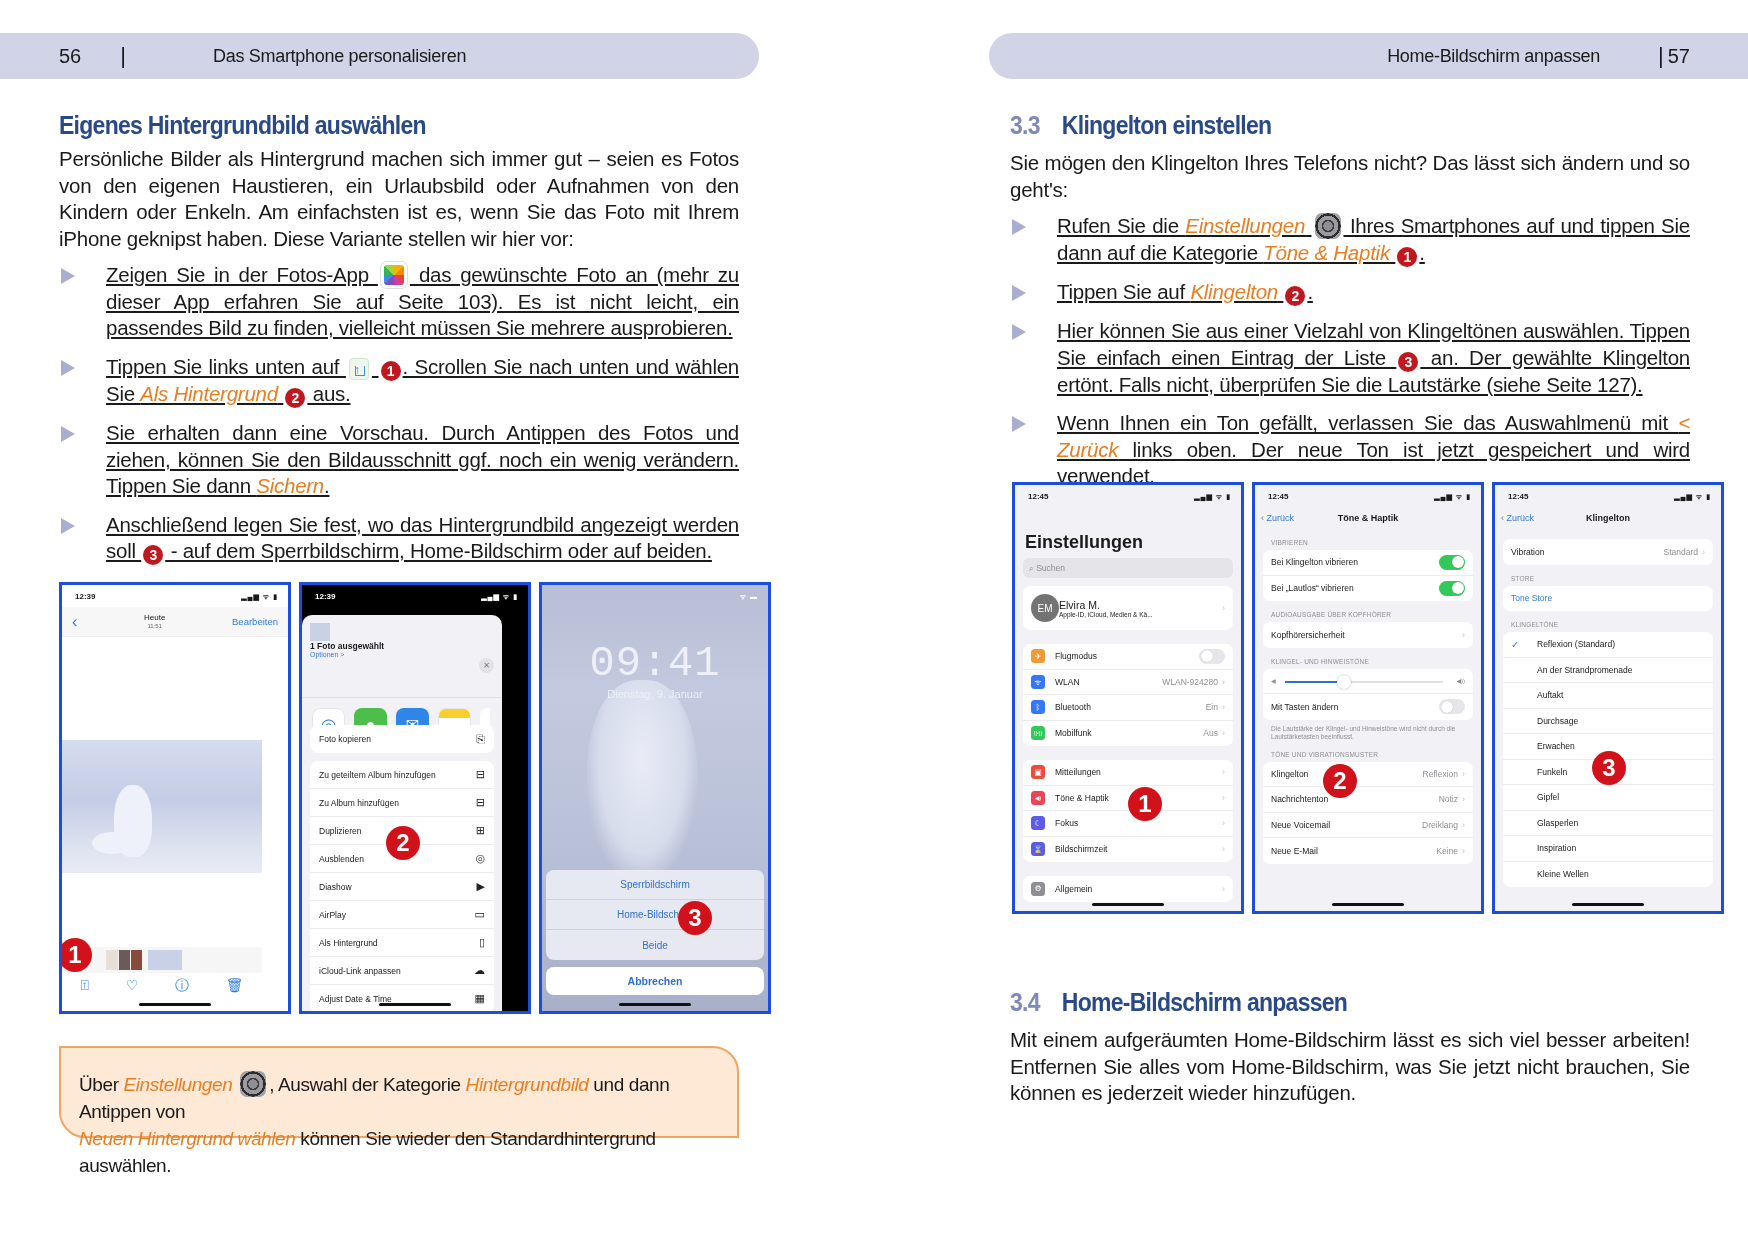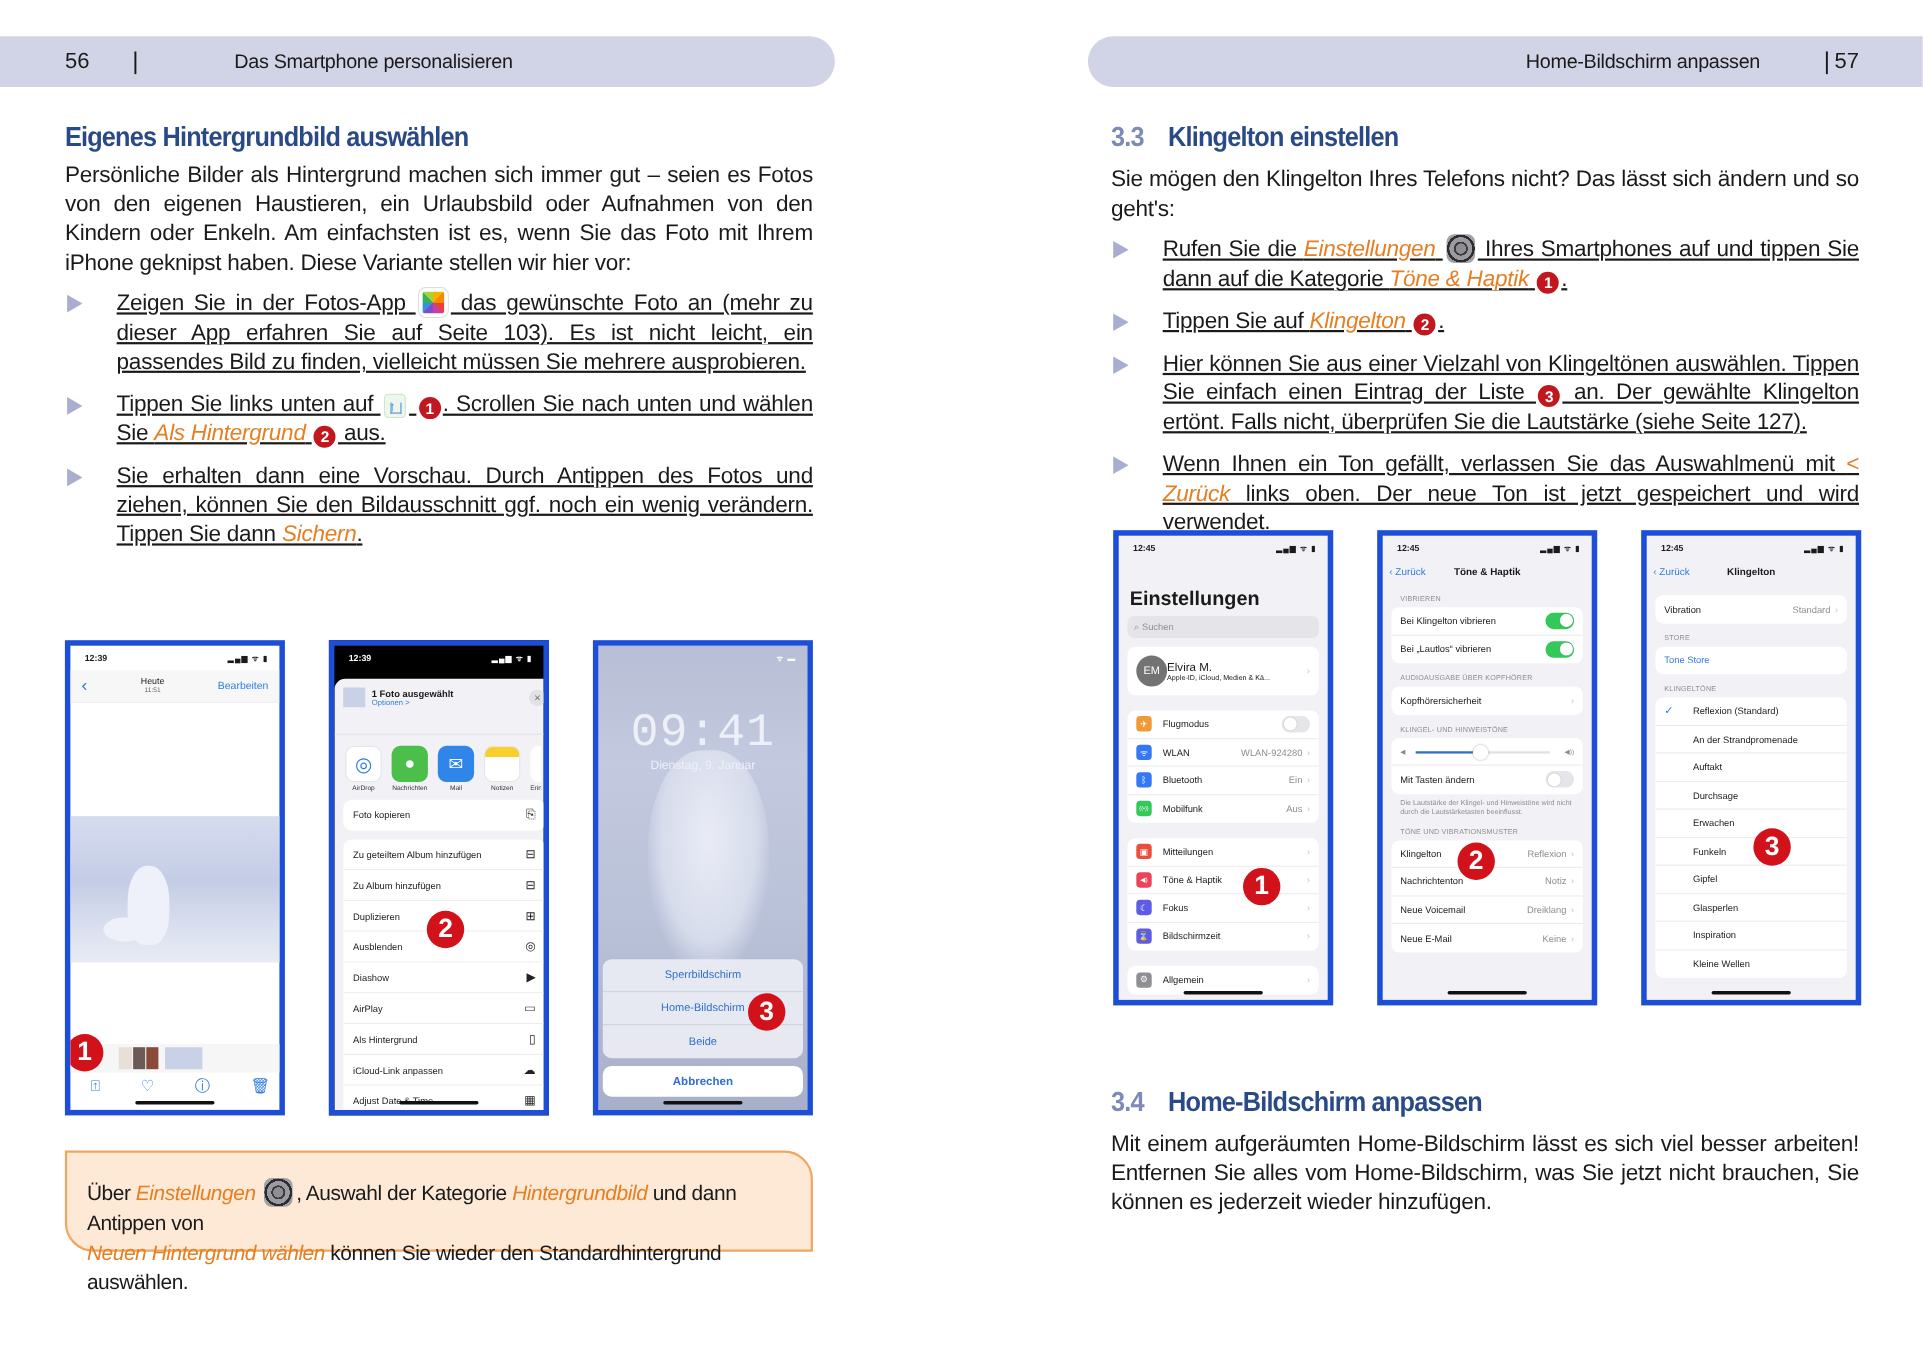--- a/index.html
+++ b/index.html
@@ -32,21 +32,21 @@
 
   .badge-inline { display: inline-flex; width: 20px; height: 20px; border-radius: 50%; background: #c0181e; color: #fff; font-size: 14px; font-weight: bold; align-items: center; justify-content: center; vertical-align: -2px; margin: 0 2px; }
   .icon-inline { display: inline-block; width: 26px; height: 26px; border-radius: 6px; vertical-align: -6px; margin: 0 3px; }
   .icon-photos { background: conic-gradient(#f5b400 0 45deg, #f58a00 45deg 90deg, #e8413d 90deg 135deg, #c83fa0 135deg 180deg, #7a4fc9 180deg 225deg, #3b8fe0 225deg 270deg, #34b35a 270deg 315deg, #a6d33a 315deg 360deg); border-radius: 6px; border: 3px solid #fff; box-shadow: 0 0 0 1px #ddd; }
   .icon-settings { background: radial-gradient(circle, #8e8e93 0 25%, #3a3a3c 26% 34%, #9a9aa0 35% 56%, #2c2c2e 57% 68%, #a0a0a6 69%); border-radius: 7px; }
   .icon-share { width: 20px; height: 22px; border: 1px solid #cfe6cf; background: #eef6ee; border-radius: 4px; position: relative; }
   .icon-share::after { content: ""; position: absolute; left: 5px; top: 7px; width: 8px; height: 9px; border: 1.5px solid #4a90d9; border-top: none; }
   .icon-share::before { content: "\2191"; position: absolute; left: 4px; top: -2px; color: #4a90d9; font-size: 12px; }
 
   
-  .phone { position: absolute; width: 200px; height: 432px; border: 5px solid #1d4ed8; overflow: hidden; font-family: "Liberation Sans", sans-serif; }
+  .phone { position: absolute; width: 232px; height: 432px; border: 3px solid #1d4ed8; overflow: hidden; font-family: "Liberation Sans", sans-serif; }
   .status { height: 22px; display: flex; justify-content: space-between; align-items: center; padding: 0 10px 0 13px; font-size: 8px; font-weight: bold; }
   .status .icons { font-size: 7px; letter-spacing: 1px; }
   .num-badge { position: absolute; width: 34px; height: 34px; border-radius: 50%; background: #d1121b; color: #fff; font-weight: bold; font-size: 24px; display: flex; align-items: center; justify-content: center; font-family: "Liberation Sans", sans-serif; z-index: 5; }
   .home-ind { position: absolute; bottom: 5px; left: 50%; margin-left: -36px; width: 72px; height: 3px; background: #111; border-radius: 2px; }
 
   
   .p1 { left: 59px; top: 582px; background: #fff; }
   .p1 .nav { height: 30px; display: flex; align-items: center; justify-content: space-between; padding: 0 10px; background: #f7f7f7; border-bottom: 1px solid #eee; }
   .p1 .nav .back { color: #2f7ce0; font-size: 16px; }
   .p1 .nav .mid { text-align: center; font-size: 8px; line-height: 9px; }
@@ -55,21 +55,21 @@
   .p1 .photo { position: absolute; left: 0; top: 155px; width: 200px; height: 133px; background: linear-gradient(180deg, #d6dcee 0%, #c4cde6 45%, #dde2f0 80%, #e8ebf4 100%); }
   .fox { position: absolute; background: #eef1f9; border-radius: 45% 45% 40% 40%; }
   .p1 .strip { position: absolute; left: 0; top: 362px; width: 200px; height: 26px; background: #f6f6f6; }
   .p1 .strip .t { position: absolute; top: 3px; height: 20px; }
   .p1 .toolbar { position: absolute; top: 392px; left: 0; width: 200px; display: flex; justify-content: space-around; color: #2f7ce0; font-size: 14px; }
 
   
   .p2 { left: 299px; top: 582px; background: #000; }
   .p2 .status { color: #fff; }
   .p2 .sheet { position: absolute; top: 30px; left: 0; width: 200px; height: 402px; background: #f2f2f6; border-radius: 10px 10px 0 0; }
-  .p2 .sheet-head { display: flex; align-items: center; padding: 8px 8px 24px 8px; border-bottom: 1px solid #e2e2e6; }
+  .p2 .sheet-head { display: flex; padding: 8px 8px 24px 8px; border-bottom: 1px solid #e2e2e6; flex-direction: column; }
   .p2 .thumb { width: 20px; height: 18px; background: #c9d1e6; margin-right: 6px; }
   .p2 .sheet-head .t1 { font-size: 8.5px; font-weight: bold; }
   .p2 .sheet-head .t2 { font-size: 7px; color: #2f7ce0; }
   .p2 .close { margin-left: auto; width: 15px; height: 15px; border-radius: 50%; background: #e2e2e6; font-size: 8px; color: #777; display: flex; align-items: center; justify-content: center; }
   .p2 .apps { display: flex; gap: 9px; padding: 10px 0 0 10px; }
   .p2 .app { width: 33px; text-align: center; font-size: 6px; color: #333; }
   .p2 .app .ic { width: 33px; height: 33px; border-radius: 8px; margin-bottom: 3px; }
   .p2 .actions { position: absolute; left: 8px; right: 8px; top: 110px; }
   .p2 .act { height: 28px; background: #fff; display: flex; align-items: center; justify-content: space-between; padding: 0 9px; font-size: 8.5px; border-bottom: 1px solid #ececef; }
   .p2 .act.first { border-radius: 8px; margin-bottom: 8px; border-bottom: none; }
@@ -135,20 +135,21 @@
   <span class="pnum">57</span>
 </div>
 
 <div class="page page-left">
   <h2 class="section">Eigenes Hintergrundbild auswählen</h2>
   <p class="body">Persönliche Bilder als Hintergrund machen sich immer gut – seien es Fotos von den eigenen Haustieren, ein Urlaubsbild oder Aufnahmen von den Kindern oder Enkeln. Am einfachsten ist es, wenn Sie das Foto mit Ihrem iPhone geknipst haben. Diese Variante stellen wir hier vor:</p>
   <ul class="steps">
     <li><span class="arrow"></span><span>Zeigen Sie in der Fotos-App </span><span class="icon-inline icon-photos"></span><span> das gewünschte Foto an (mehr zu dieser App erfahren Sie auf Seite 103). Es ist nicht leicht, ein passendes Bild zu finden, vielleicht müssen Sie mehrere ausprobieren.</span></li>
     <li><span class="arrow"></span><span>Tippen Sie links unten auf </span><span class="icon-inline icon-share"></span> <span class="badge-inline">1</span><span>. Scrollen Sie nach unten und wählen Sie </span><span class="hl">Als Hintergrund</span> <span class="badge-inline">2</span><span> aus.</span></li>
     <li><span class="arrow"></span><span>Sie erhalten dann eine Vorschau. Durch Antippen des Fotos und ziehen, können Sie den Bildausschnitt ggf. noch ein wenig verändern. Tippen Sie dann </span><span class="hl">Sichern</span><span>.</span></li>
+    <li><span class="arrow"></span><span>Anschließend legen Sie fest, wo das Hintergrundbild angezeigt werden soll </span><span class="badge-inline">3</span><span> - auf dem Sperrbildschirm, Home-Bildschirm oder auf beiden.</span></li>
   </ul>
 </div>
 
 <div class="phone p1">
   <div class="status">
       <span>12:39</span>
       <span class="icons">▂▄▆ ᯤ ▮</span>
     </div>
   <div class="nav">
     <span class="back">‹</span>

